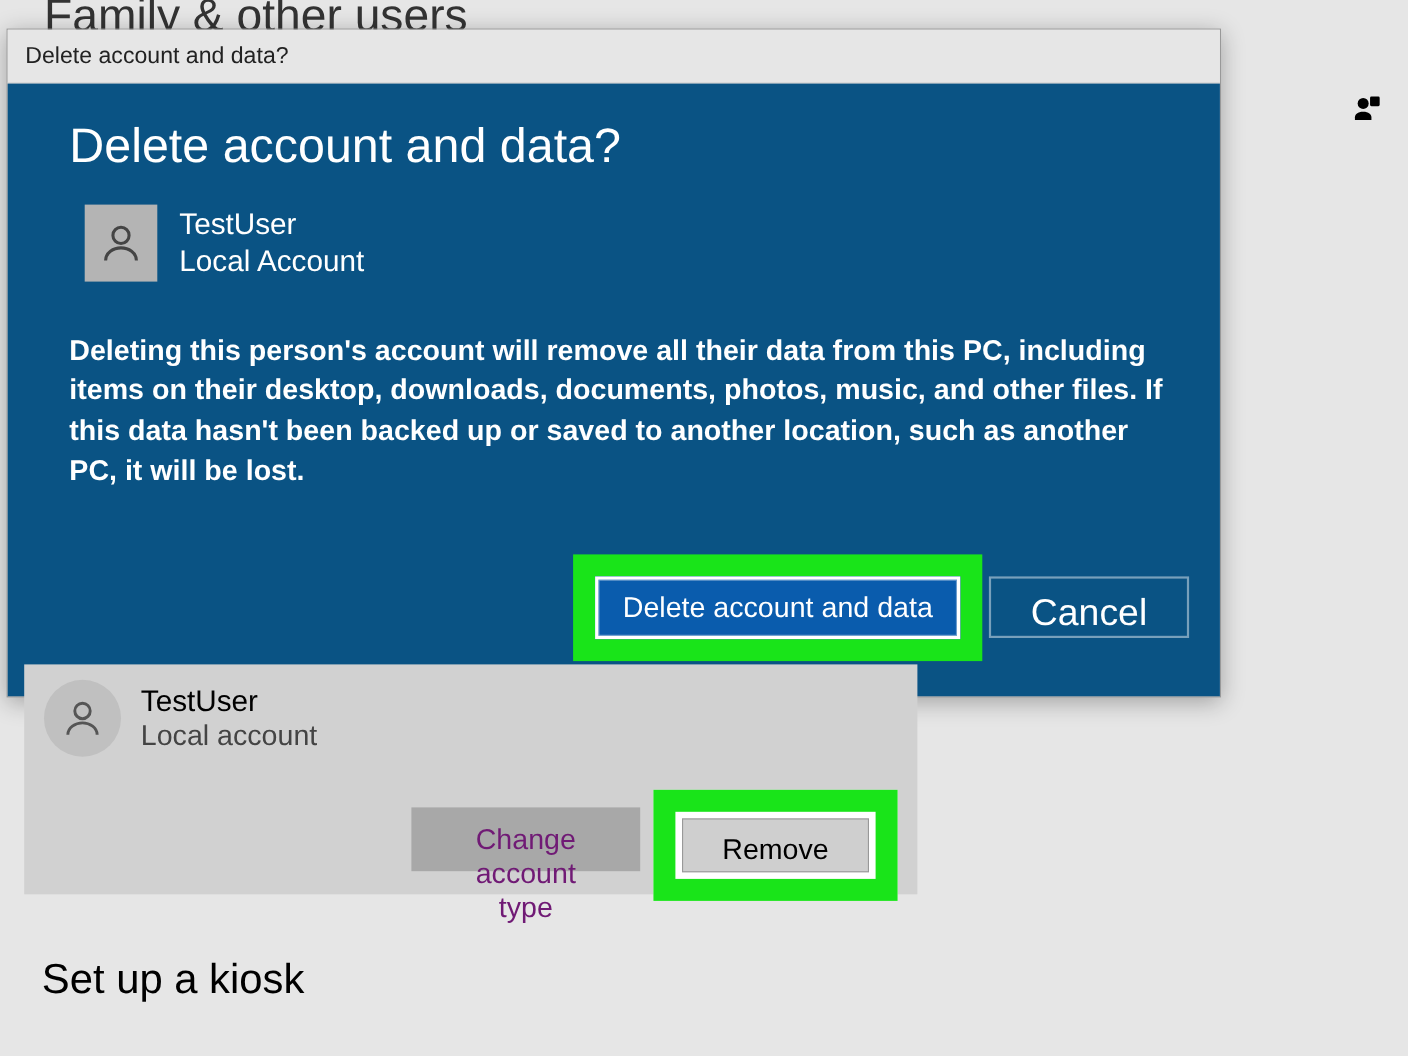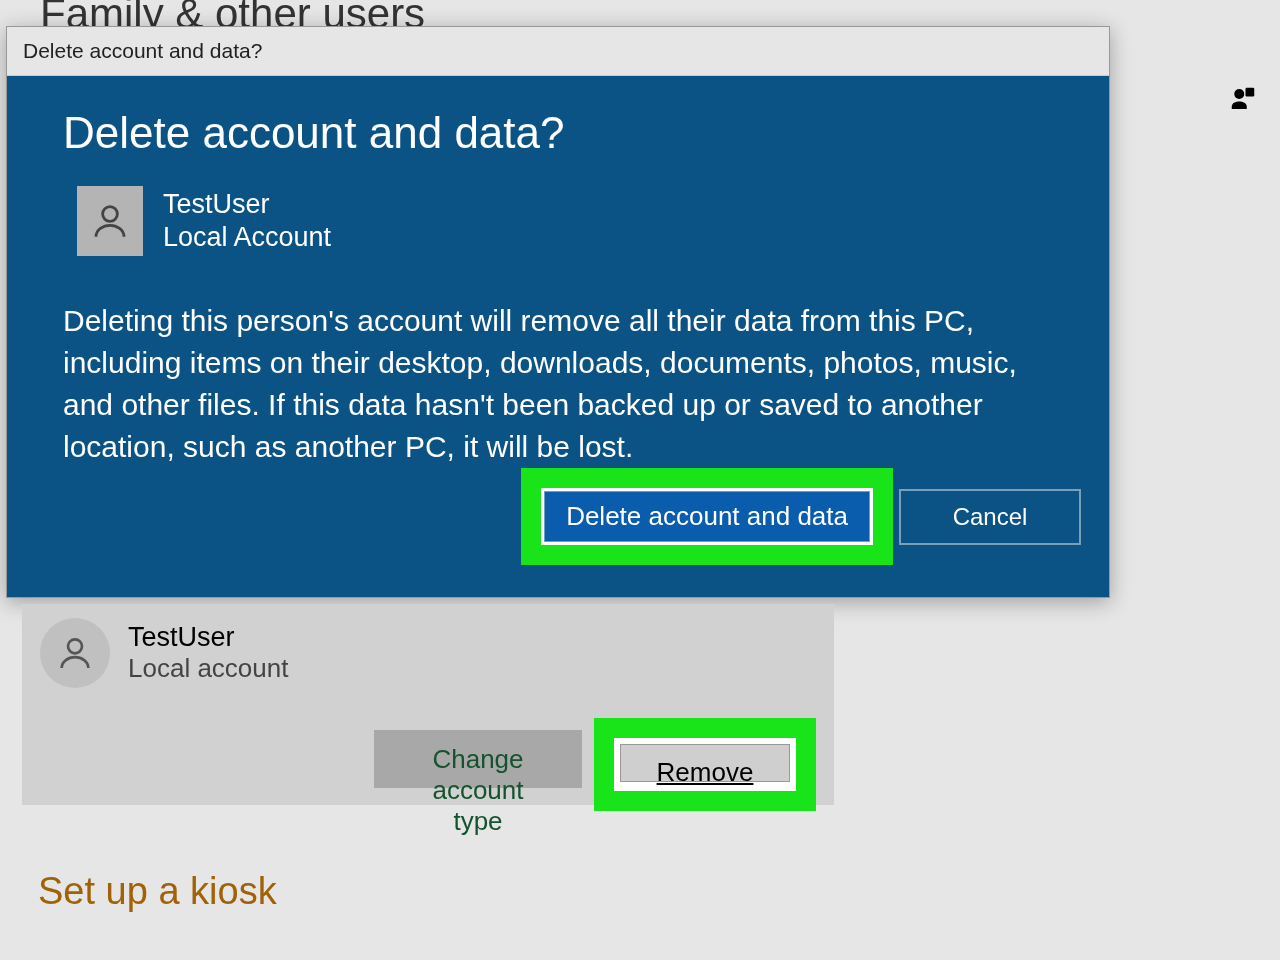--- a/index.html
+++ b/index.html
@@ -71,23 +71,24 @@
     }
     .user-name {
       font-size: 27px;
       font-weight: 400;
     }
     .user-type {
       font-size: 27px;
       font-weight: 300;
     }
     .dialog-message {
-      font-size: 30px;
+      font-size: 26px;
       line-height: 1.4;
-      font-weight: 400;
+      font-weight: 700;
+      margin-bottom: 58px;
       max-width: 1070px;
       margin-left: 8px;
     }
     .dialog-buttons {
       display: flex;
       gap: 0;
       justify-content: flex-end;
       align-items: center;
       margin-right: -20px;
       margin-bottom: 8px;
@@ -105,21 +106,21 @@
       font-weight: 400;
       padding: 10px 22px;
       cursor: pointer;
       box-shadow: inset 0 0 0 1px rgba(255,255,255,0.4);
       text-align: right;
     }
     .btn-secondary {
       background: transparent;
       border: 2px solid rgba(255,255,255,0.45);
       color: #fff;
-      font-size: 24px;
+      font-size: 34px;
       font-weight: 300;
       padding: 12px 32px;
       cursor: pointer;
       height: 56px;
       width: 182px;
     }
     .user-card {
       position: absolute;
       top: 604px;
       left: 22px;
@@ -160,21 +161,21 @@
       display: flex;
       gap: 0;
       justify-content: flex-start;
       align-items: center;
       margin-left: 334px;
       margin-bottom: 0;
     }
     .btn-grey {
       background: #a8a8a8;
       border: none;
-      color: #14532d;
+      color: #701a75;
       font-size: 26px;
       padding: 14px 34px;
       cursor: pointer;
       height: 58px;
       width: 257px;
     }
     .highlight-wrap2 {
       border: 20px solid #19e419;
       display: inline-block;
       background: #fff;
@@ -183,31 +184,30 @@
       position: relative;
       top: 6px;
     }
     .btn-light {
       background: #cfcfcf;
       border: 1px solid #999;
       color: #000;
       font-size: 26px;
       padding: 12px 22px;
       cursor: pointer;
-      height: 38px;
+      height: 49px;
       width: 170px;
-      text-decoration: underline;
     }
     .kiosk-heading {
       position: absolute;
       top: 870px;
       left: 38px;
       font-size: 38px;
       font-weight: 400;
-      color: #a16207;
+      color: #000000;
     }
     .corner-icon {
       position: absolute;
       top: 84px;
       right: 22px;
       width: 30px;
       height: 30px;
     }
   </style>
 </head>

